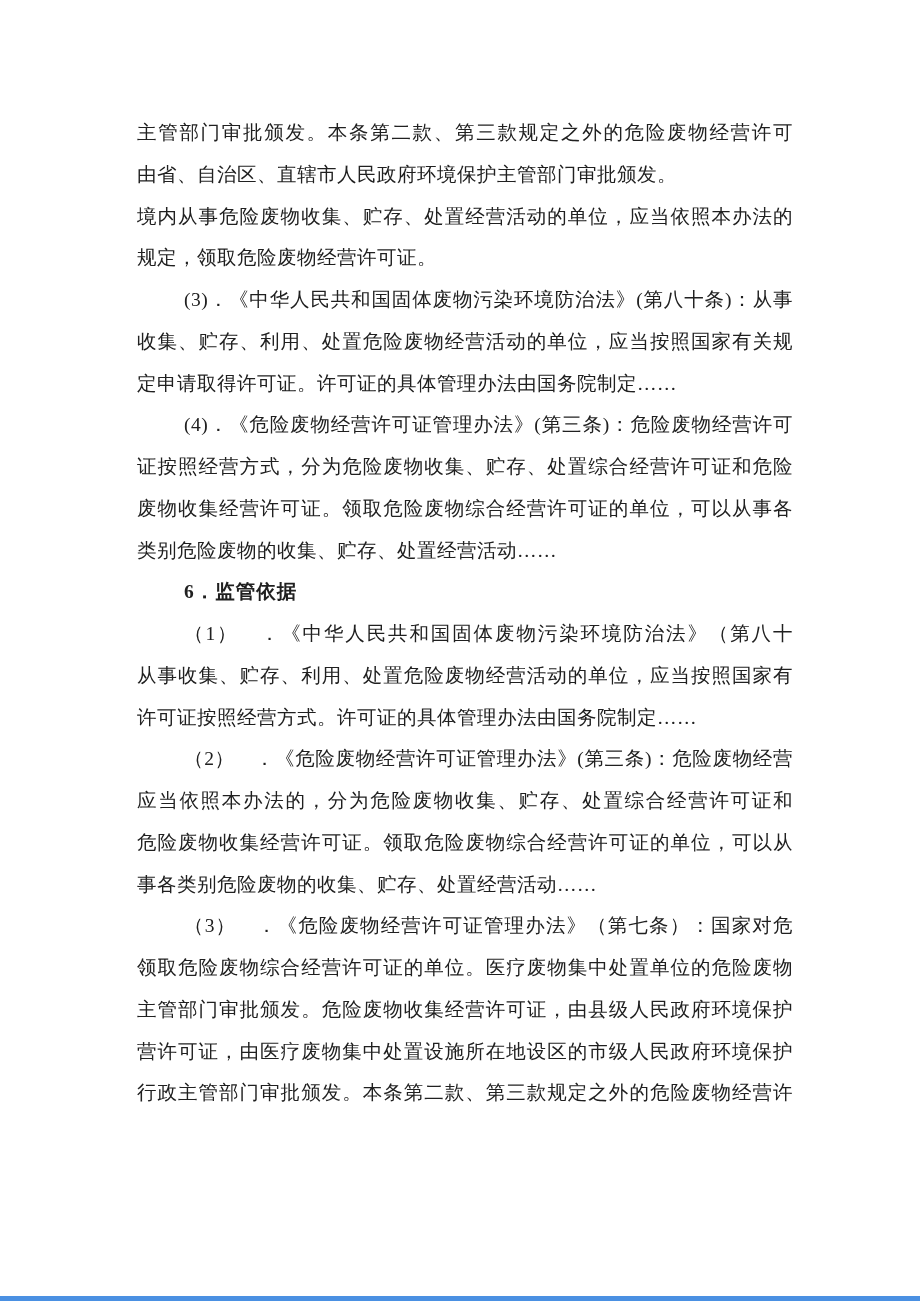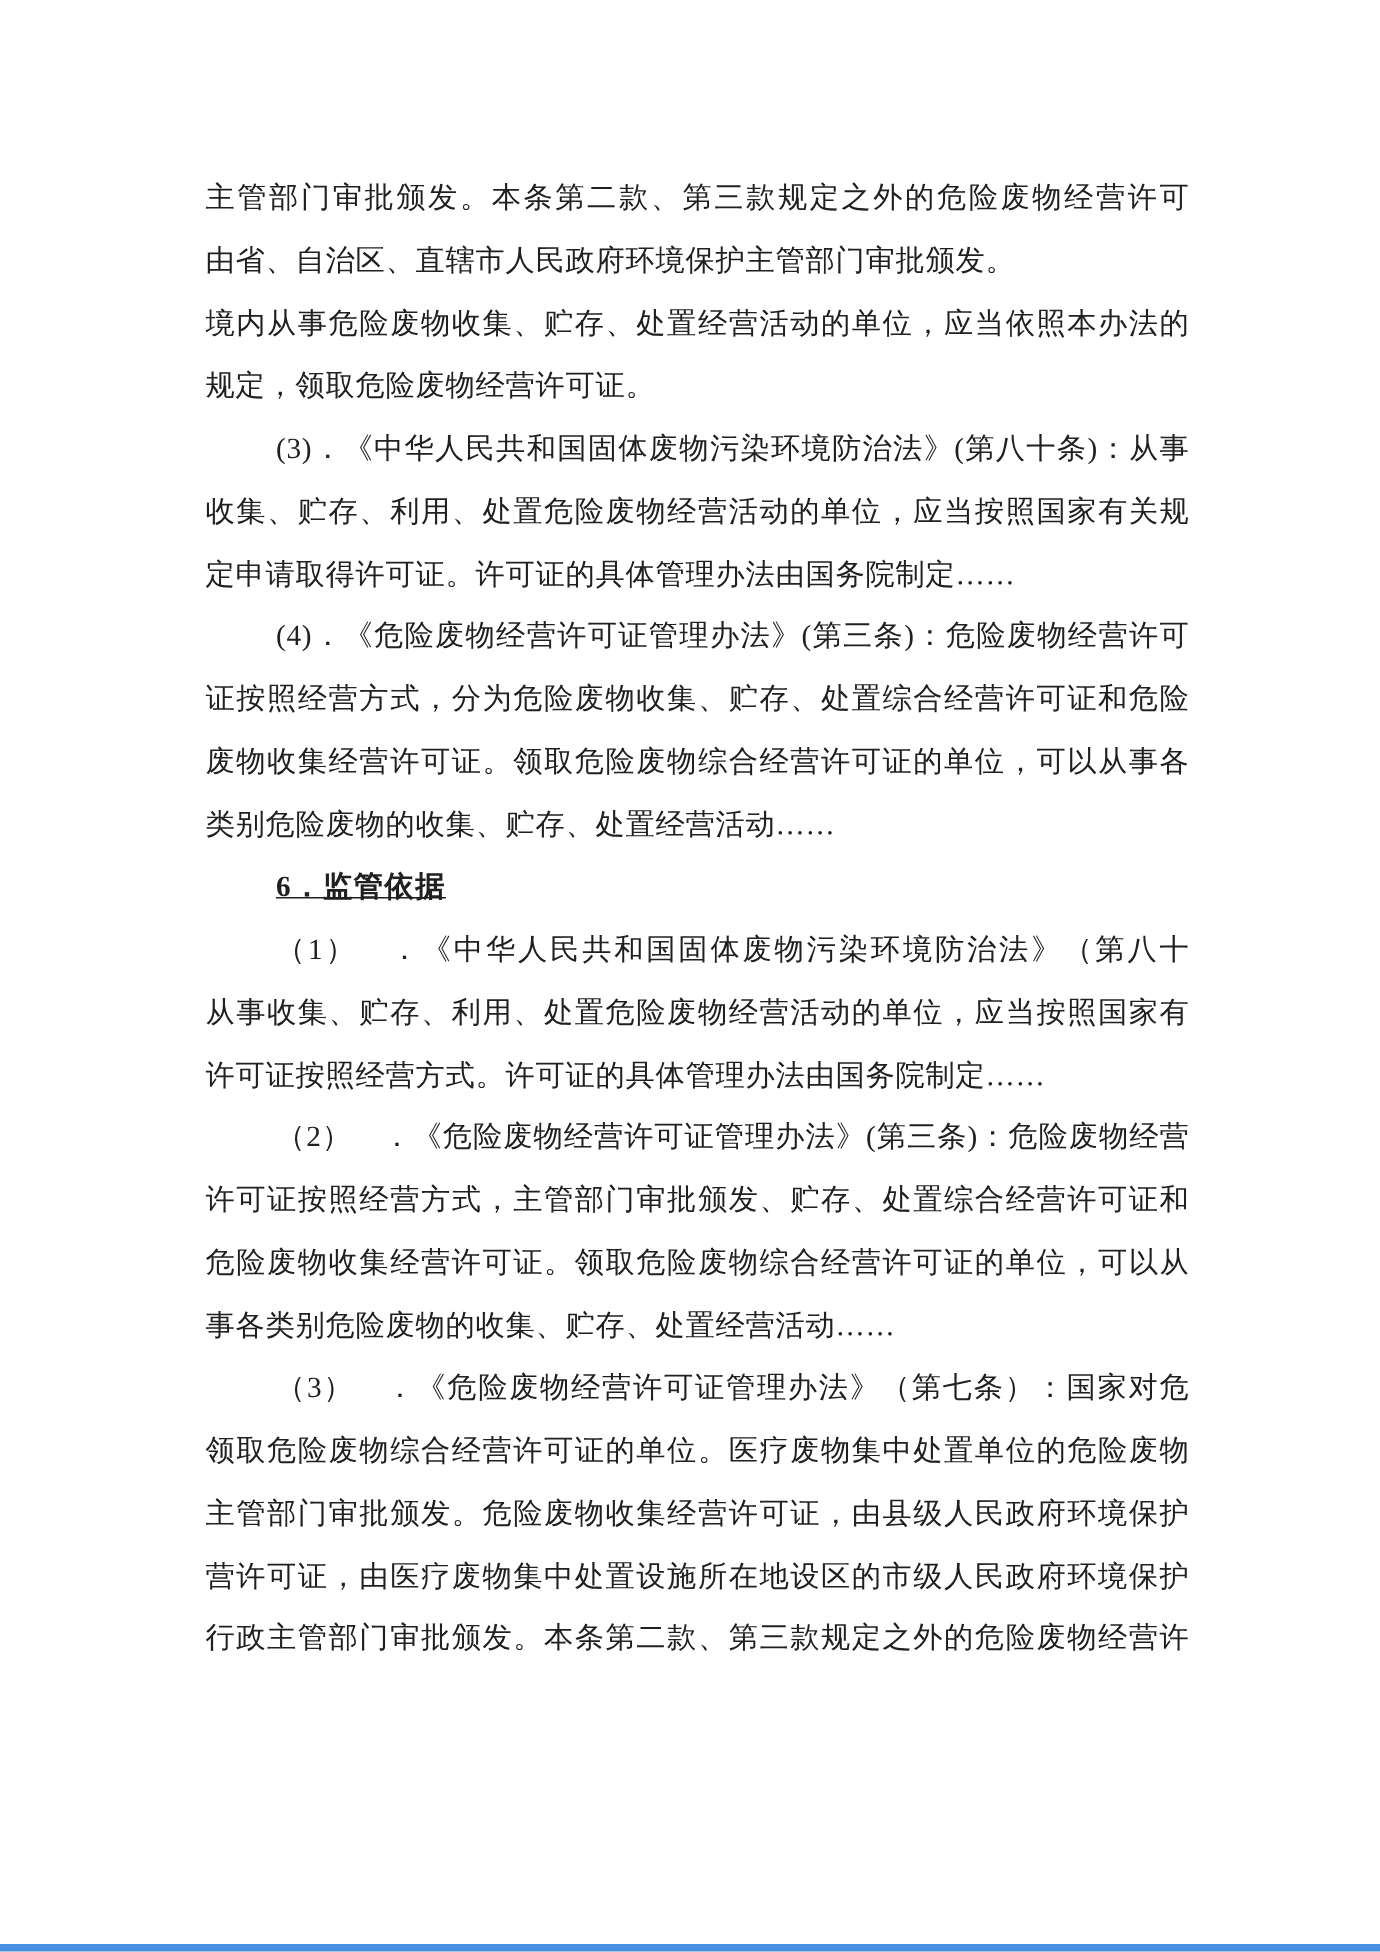--- a/index.html
+++ b/index.html
@@ -30,21 +30,21 @@
     color: #202020;
     letter-spacing: 0.5px;
     text-align: justify;
     text-align-last: left;
     white-space: normal;
     overflow: hidden;
     height: 41.75px;
   }
   .ln.just { text-align-last: justify; }
   .ln.ind  { padding-left: 47px; }
-  .ln.head { font-weight: 600; letter-spacing: 1px; text-decoration: underline; }
+  .ln.head { font-weight: 600; letter-spacing: 1px; }
   .accent-bar {
     position: absolute;
     left: 0;
     bottom: 0;
     width: 100%;
     height: 5px;
   }
 </style>
 </head>
 <body>
@@ -60,21 +60,21 @@
     <div class="ln">定申请取得许可证。许可证的具体管理办法由国务院制定……</div>
     <div class="ln ind just">(4)．《危险废物经营许可证管理办法》(第三条)：危险废物经营许可</div>
     <div class="ln just">证按照经营方式，分为危险废物收集、贮存、处置综合经营许可证和危险</div>
     <div class="ln just">废物收集经营许可证。领取危险废物综合经营许可证的单位，可以从事各</div>
     <div class="ln">类别危险废物的收集、贮存、处置经营活动……</div>
     <div class="ln ind head">6．监管依据</div>
     <div class="ln ind just">（1）　．《中华人民共和国固体废物污染环境防治法》（第八十条)：</div>
     <div class="ln just">从事收集、贮存、利用、处置危险废物经营活动的单位，应当按照国家有</div>
     <div class="ln">许可证按照经营方式。许可证的具体管理办法由国务院制定……</div>
     <div class="ln ind just">（2）　．《危险废物经营许可证管理办法》(第三条)：危险废物经营</div>
-    <div class="ln just">许可证按照经营方式，主管部门审批颁发、贮存、处置综合经营许可证和</div>
+    <div class="ln just">应当依照本办法的，分为危险废物收集、贮存、处置综合经营许可证和</div>
     <div class="ln just">危险废物收集经营许可证。领取危险废物综合经营许可证的单位，可以从</div>
     <div class="ln">事各类别危险废物的收集、贮存、处置经营活动……</div>
     <div class="ln ind just">（3）　．《危险废物经营许可证管理办法》（第七条）：国家对危险</div>
     <div class="ln just">领取危险废物综合经营许可证的单位。医疗废物集中处置单位的危险废物经</div>
     <div class="ln just">主管部门审批颁发。危险废物收集经营许可证，由县级人民政府环境保护</div>
     <div class="ln just">营许可证，由医疗废物集中处置设施所在地设区的市级人民政府环境保护</div>
     <div class="ln just">行政主管部门审批颁发。本条第二款、第三款规定之外的危险废物经营许</div>
   </div>
   <div class="accent-bar" style="background: rgb(74, 144, 226);"></div>
 </div>

